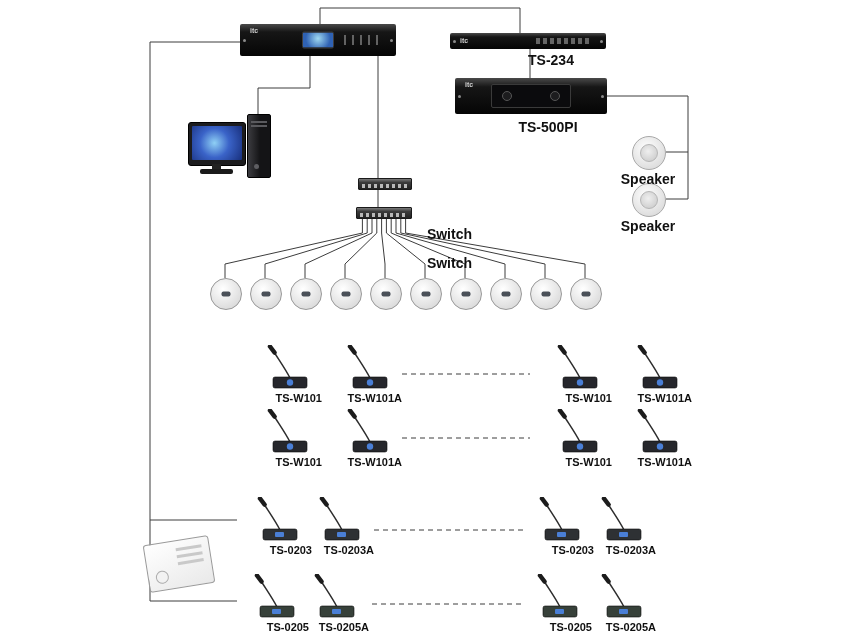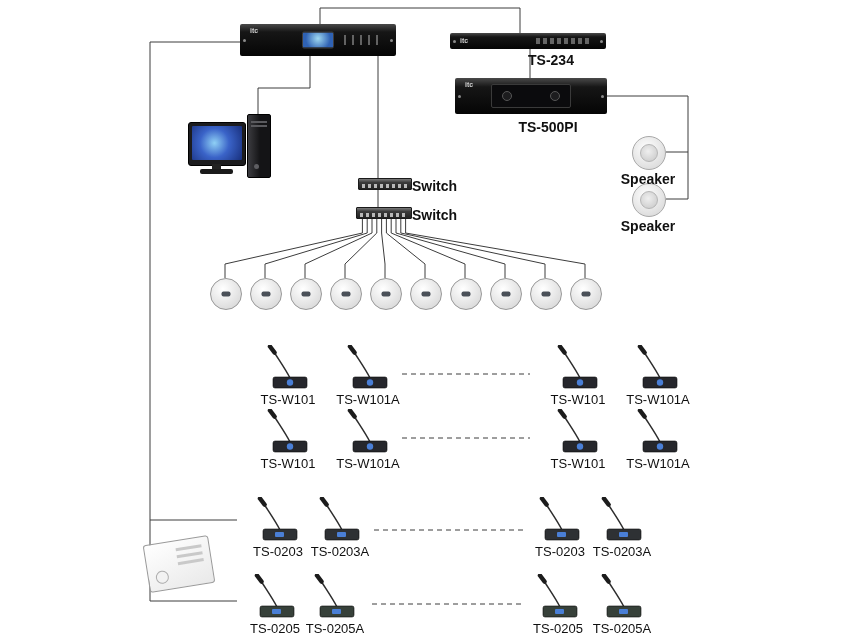--- a/index.html
+++ b/index.html
@@ -2,21 +2,21 @@
 <html><head>
 <meta charset="utf-8">
 <style>
   html,body{margin:0;padding:0;background:#fff;}
   .stage{position:relative;width:850px;height:640px;background:#ffffff;overflow:hidden;
          font-family:"Liberation Sans",sans-serif;}
   #wires{position:absolute;left:0;top:0;z-index:1;}
 
   .lbl{position:absolute;z-index:3;font-size:14px;font-weight:bold;color:#101010;
        text-align:center;white-space:nowrap;}
-  .lbl.left{text-align:left;}
+  .lbl.left{text-align:right;margin-top:48px;}
 
   .rack{position:absolute;z-index:2;border-radius:2px;
         background:linear-gradient(180deg,#4a4a4a 0%,#161616 25%,#050505 100%);}
   .rack::before,.rack::after{content:"";position:absolute;top:50%;width:3px;height:3px;
         margin-top:-1.5px;border-radius:50%;background:#8a8a8a;}
   .rack::before{left:3px;}.rack::after{right:3px;}
   .rack-logo{position:absolute;left:10px;top:3px;font-size:7px;color:#cfcfcf;font-weight:bold;line-height:1;}
   .rack-screen{position:absolute;left:50%;top:50%;transform:translate(-50%,-50%);width:30px;height:15px;
         background:radial-gradient(circle at 50% 40%,#9fd8f0,#2f62b4 70%);border:1px solid #3f3f3f;border-radius:2px;}
   .rack-knobs{position:absolute;right:18px;top:50%;transform:translateY(-50%);width:34px;height:10px;
@@ -57,22 +57,22 @@
         background:repeating-linear-gradient(90deg,#b9b9b9 0 3px,transparent 3px 6px);}
 
   .psu{position:absolute;left:146px;top:540px;width:64px;height:46px;z-index:2;transform:rotate(-9deg);
         background:linear-gradient(160deg,#ffffff,#e9e9e9);border:1px solid #9a9a9a;border-radius:3px;}
   .psu::before{content:"";position:absolute;left:7px;bottom:6px;width:11px;height:11px;border-radius:50%;
         border:1px solid #adadad;background:#f2f2f2;}
   .psu::after{content:"";position:absolute;right:7px;top:7px;width:26px;height:3px;background:#c9c9c9;
         box-shadow:0 7px 0 #c9c9c9,0 14px 0 #c9c9c9;}
 
   .mic{position:absolute;z-index:2;width:58px;height:46px;}
-  .mic-label{position:absolute;z-index:3;font-size:13px;font-weight:normal;color:#101010;
-        text-align:center;white-space:nowrap;}
+  .mic-label{position:absolute;z-index:3;font-size:11px;font-weight:bold;color:#101010;
+        text-align:right;white-space:nowrap;}
 </style>
 </head>
 <body>
 
 <div id="stage" class="stage">
 
   <svg id="wires" width="850" height="640">
       <polyline points="320,24 320,8 520,8 520,33" fill="none" stroke="#3c3c3c" stroke-width="1"></polyline>
       <polyline points="530,49 530,78" fill="none" stroke="#3c3c3c" stroke-width="1"></polyline>
       <polyline points="605,96 688,96 688,199 666,199" fill="none" stroke="#3c3c3c" stroke-width="1"></polyline>

